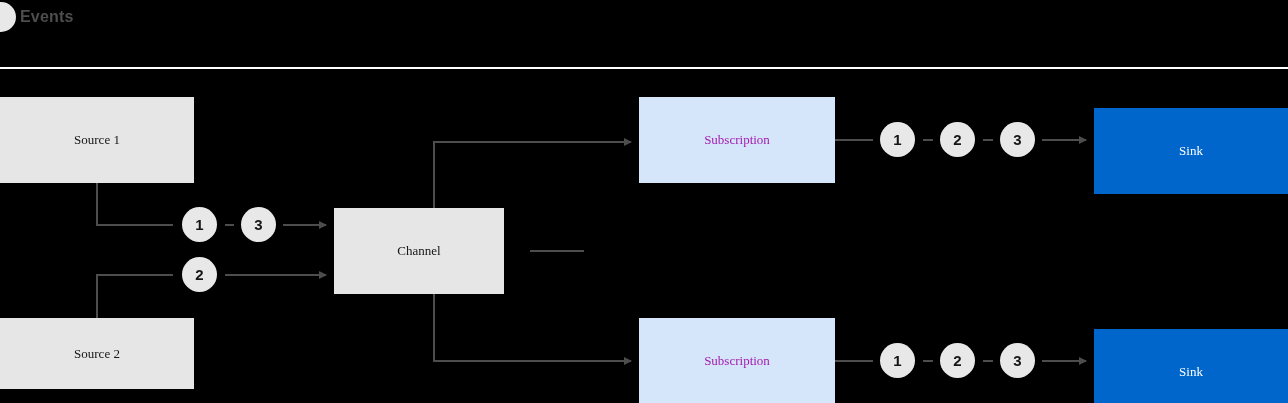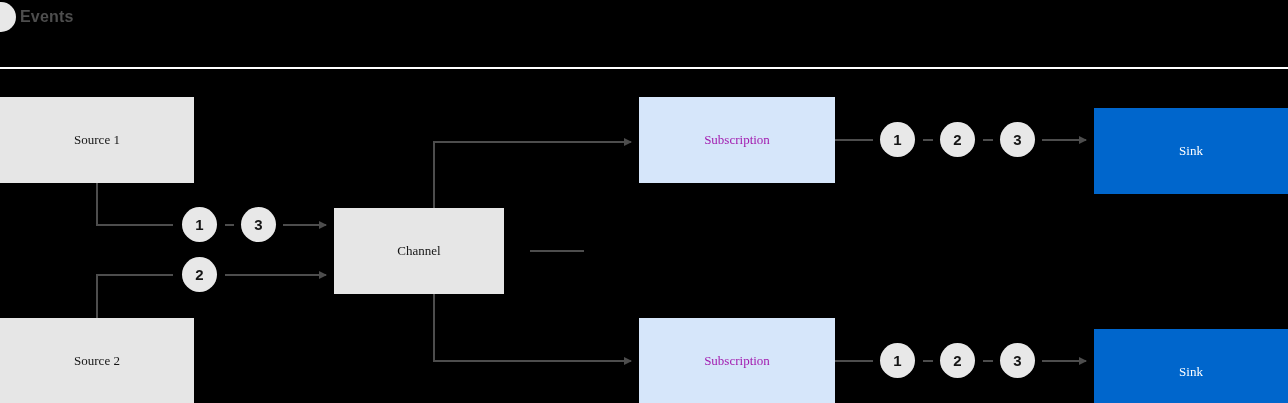--- a/index.html
+++ b/index.html
@@ -58,21 +58,21 @@
     justify-content: center;
     font-size: 13px;
     box-sizing: border-box;
     font-family: Liberation Serif, serif;
   }
   .box-grey  { background: #e6e6e6; color: #151515; }
   .box-light { background: #d6e6fa; color: #a21caf; }
   .box-blue  { background: #0066cc; color: #ffffff; margin-top: 11px; }
 
   #source1  { left: 0;    top: 97px;  width: 194px; height: 86px; }
-  #source2  { left: 0;    top: 318px; width: 194px; height: 86px; }
+  #source2  { left: 0;    top: 318px; width: 194px; height: 71px; }
   #channel  { left: 334px; top: 208px; width: 170px; height: 86px; }
   #sub1     { left: 639px; top: 97px;  width: 196px; height: 86px; }
   #sub2     { left: 639px; top: 318px; width: 196px; height: 86px; }
   #sink1    { left: 1094px; top: 97px;  width: 194px; height: 86px; }
   #sink2    { left: 1094px; top: 318px; width: 194px; height: 86px; }
 
   
   .token {
     position: absolute;
     width: 35px;

